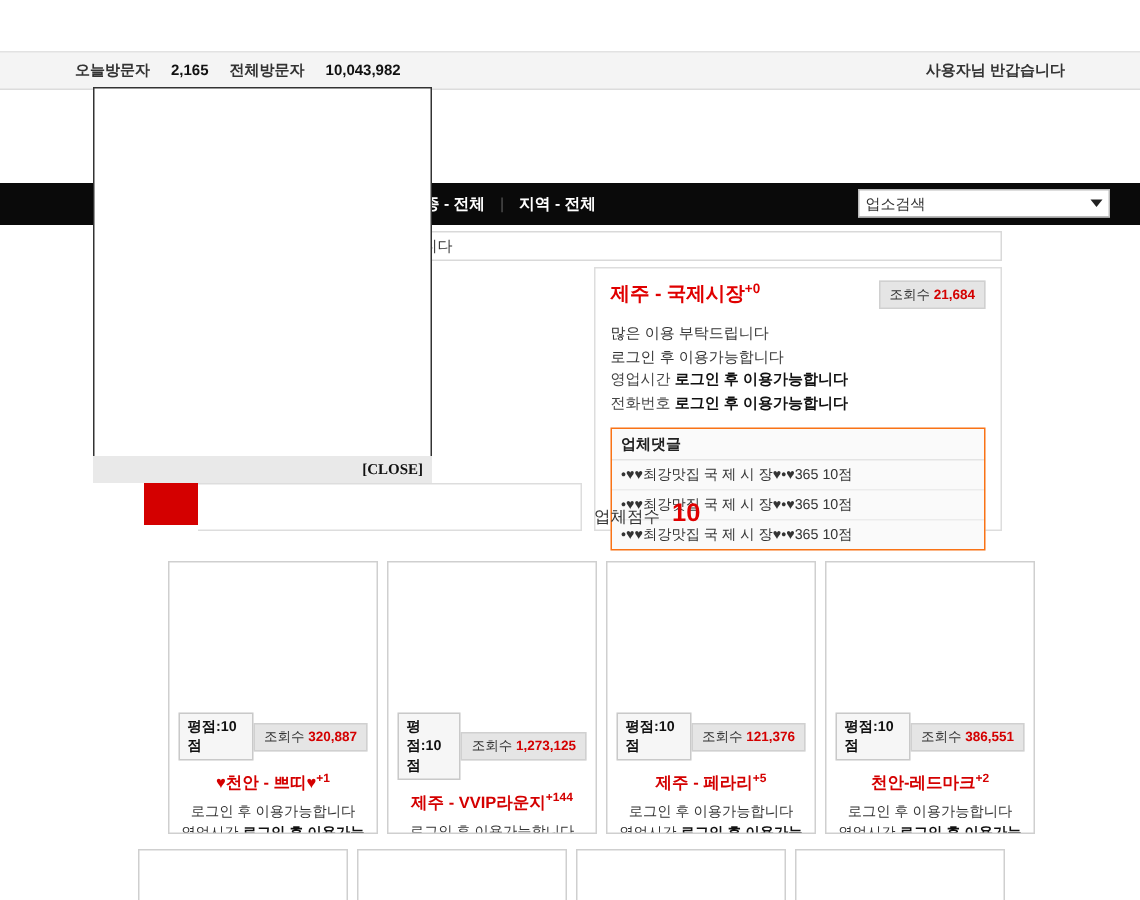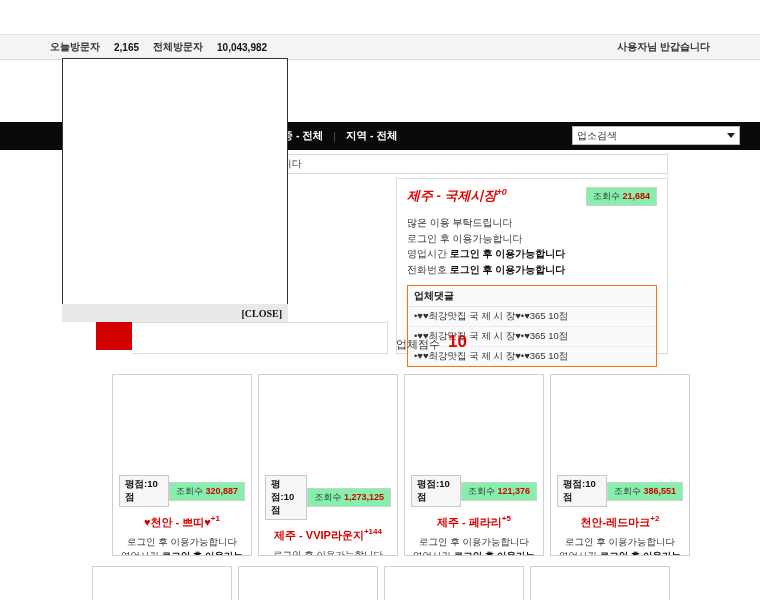--- a/index.html
+++ b/index.html
@@ -146,30 +146,29 @@
   }
   .featured-head {
     display: flex;
     align-items: center;
     justify-content: space-between;
   }
   .featured-title {
     font-size: 13px;
     font-weight: bold;
     color: #e00000;
-    font-style: italic;
   }
   .featured-title .plus {
     font-size: 9px;
     color: #e00000;
     vertical-align: super;
   }
   .hit-pill {
     border: 1px solid #d0d0d0;
-    background: #86efac;
+    background: #e5e5e5;
     font-size: 9px;
     padding: 2px 6px;
     color: #333;
     white-space: nowrap;
   }
   .hit-pill .num { color: #d40000; font-weight: bold; }
   .featured-lines {
     margin-top: 9px;
     line-height: 1.55;
     font-size: 10px;

